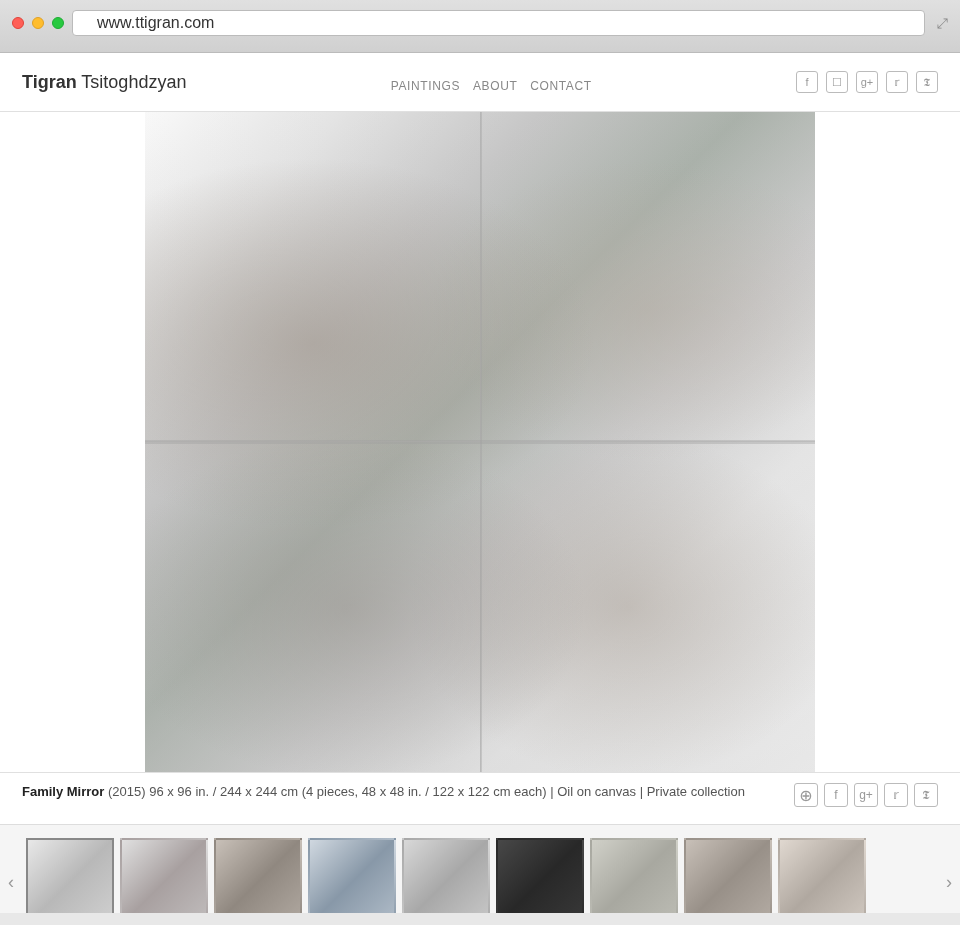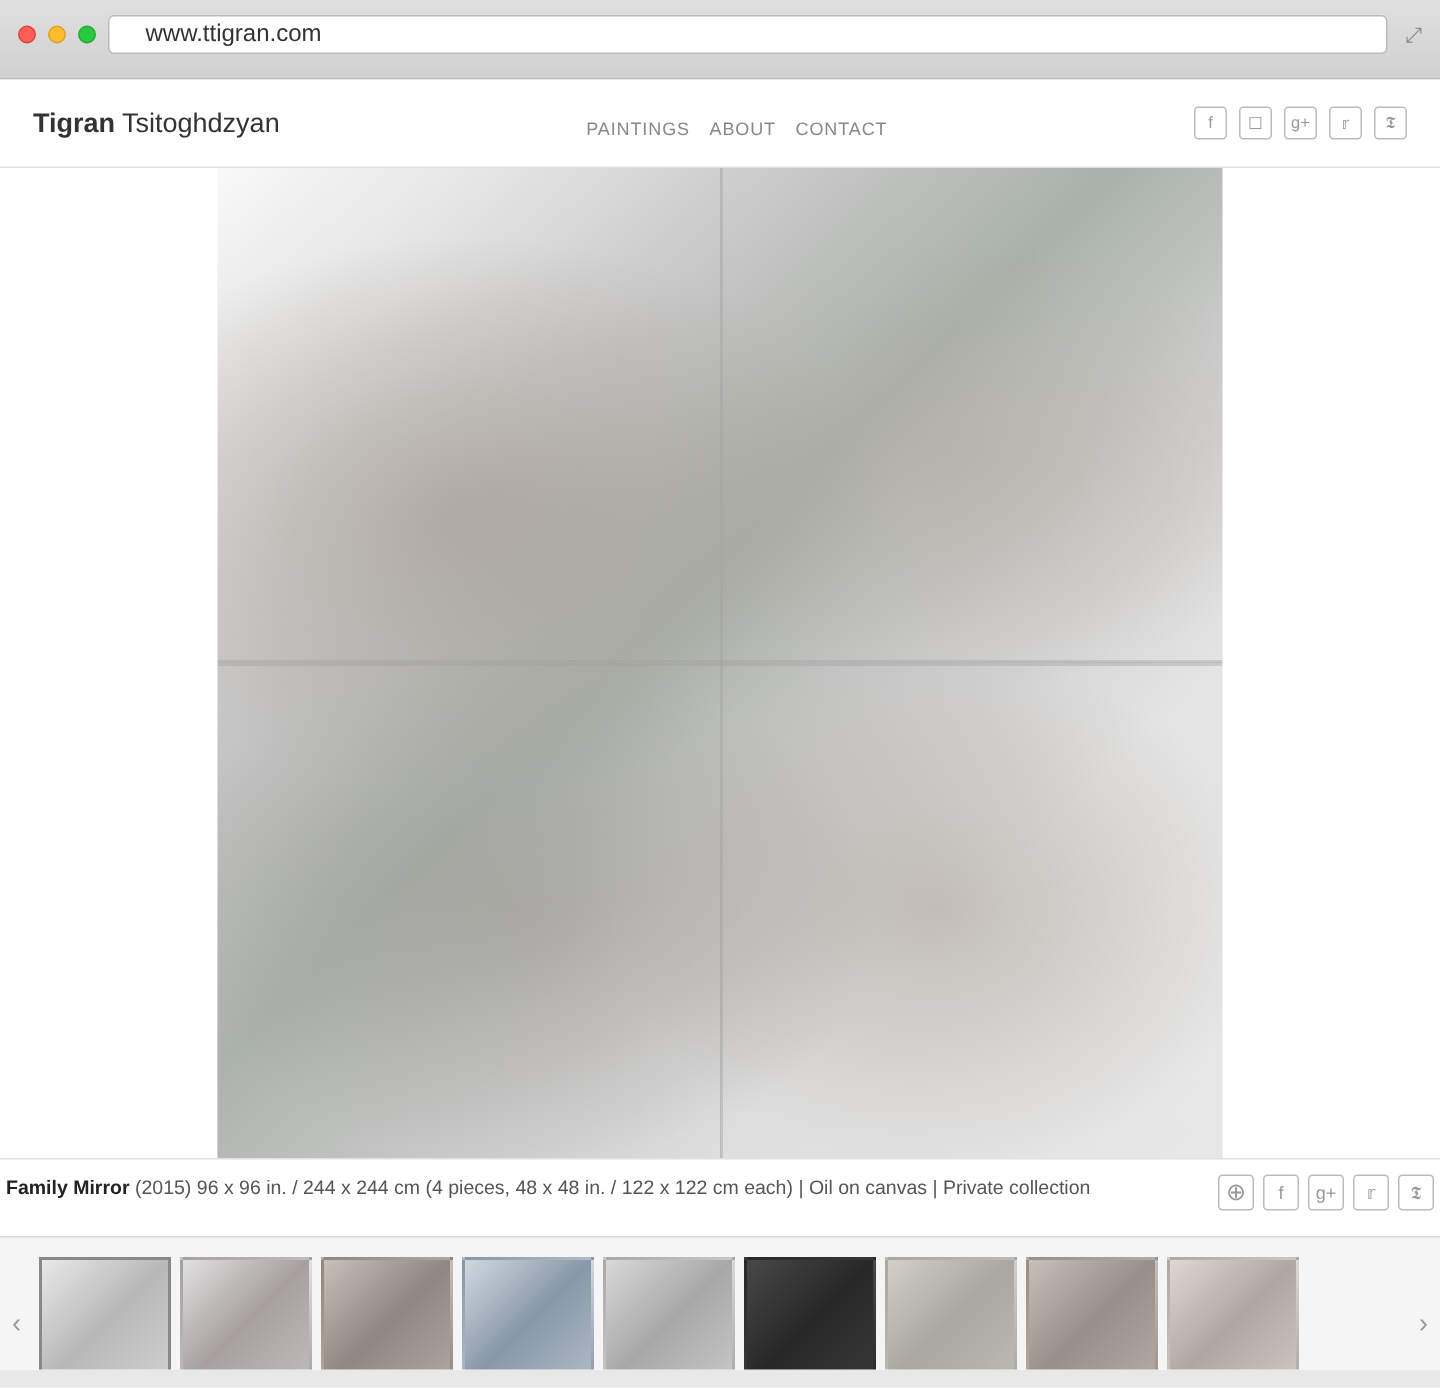--- a/index.html
+++ b/index.html
@@ -84,21 +84,21 @@
       background: rgba(160,160,160,0.4); z-index: 2;
     }
     .artwork-divider-h {
       position: absolute; top: 330px; left: 0; width: 670px; height: 2px;
       background: rgba(160,160,160,0.4); z-index: 2;
     }
 
     
     .caption-bar {
       display: flex; align-items: flex-start; justify-content: space-between;
-      padding: 10px 4px; border-top: 1px solid #e0e0e0;
+      padding: 10px 22px; border-top: 1px solid #e0e0e0;
       min-height: 52px;
     }
     .caption-text { font-size: 13px; color: #555; max-width: 740px; line-height: 1.4; }
     .caption-title { font-weight: 700; color: #222; }
     .caption-icons { display: flex; gap: 6px; align-items: center; flex-shrink: 0; }
     .caption-icon {
       width: 24px; height: 24px; border: 1px solid #bbb; border-radius: 3px;
       display: flex; align-items: center; justify-content: center;
       font-size: 12px; color: #999; cursor: pointer;
     }

